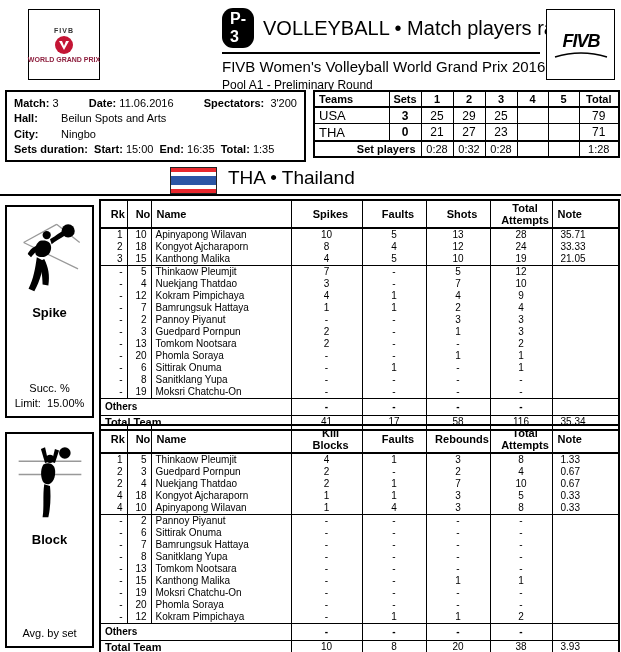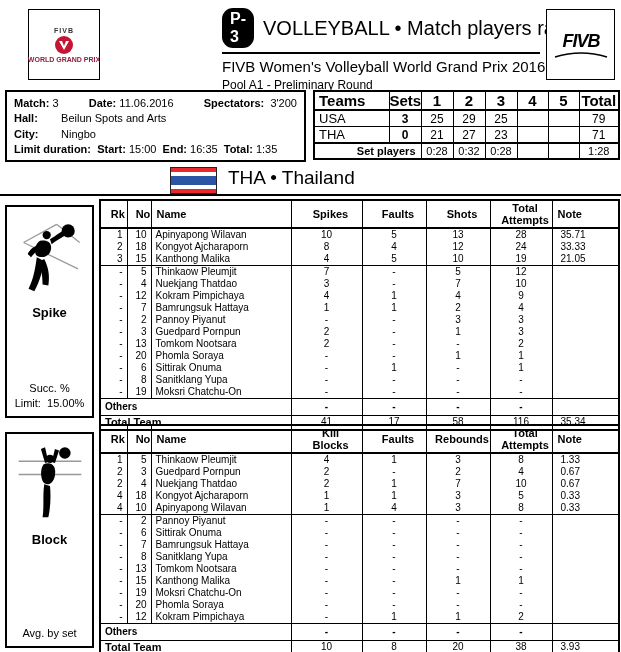--- a/index.html
+++ b/index.html
@@ -23,21 +23,21 @@
   .info-box { position:absolute; left:5px; top:90px; width:301px; height:72px; border:2px solid #000; padding:3px 7px; font-size:11px; display:flex; flex-direction:column; justify-content:space-around; }
   .info-box b { font-weight:bold; }
   .info-line { white-space:nowrap; }
   .info-line.first { display:flex; justify-content:space-between; }
   .lbl-col { display:inline-block; width:44px; font-weight:bold; }
 
   
   .score-table { position:absolute; left:313px; top:90px; width:305px; height:68px; border-collapse:collapse; table-layout:fixed; }
   .score-table td, .score-table th { border:1px solid #000; height:16px; font-size:12px; text-align:center; overflow:hidden; }
   .score-table { border:2px solid #000; }
-  .score-table thead th { font-size:15px; font-weight:bold; border-bottom:2px solid #000; }
+  .score-table thead th { font-size:11px; font-weight:bold; border-bottom:2px solid #000; }
   .score-table thead th.teams-h { text-align:left; padding-left:4px; }
   .score-table td.team-code { text-align:left; padding-left:4px; font-size:13px; }
   .score-table td.sets-won { font-weight:bold; }
   .score-table tr.duration-row td { border-top:2px solid #000; font-size:11px; }
   .score-table td.dur-label { font-weight:bold; text-align:right; padding-right:5px; }
 
   
   .flag { position:absolute; left:170px; top:167px; width:47px; height:27px; border:1px solid #222; display:flex; flex-direction:column; }
   .flag .r { background:var(--flag-red,#e8282d); flex:1; }
   .flag .w { background:var(--flag-white,#fff); flex:1; }
@@ -108,21 +108,21 @@
     </div>
     <div class="info-line">
       <span class="lbl-col">Hall:</span>
       <span>Beilun Spots and Arts</span>
     </div>
     <div class="info-line">
       <span class="lbl-col">City:</span>
       <span>Ningbo</span>
     </div>
     <div class="info-line">
-      <b>Limit duration:</b>&nbsp;
+      <b>Sets duration:</b>&nbsp;
       <b>Start:</b> <span>15:00</span>&nbsp;
       <b>End:</b> <span>16:35</span>&nbsp;
       <b>Total:</b> <span>1:35</span>
     </div>
   </div>
 
   <table class="score-table">
     <colgroup>
         <col style="width:75px">
         <col style="width:32px">

